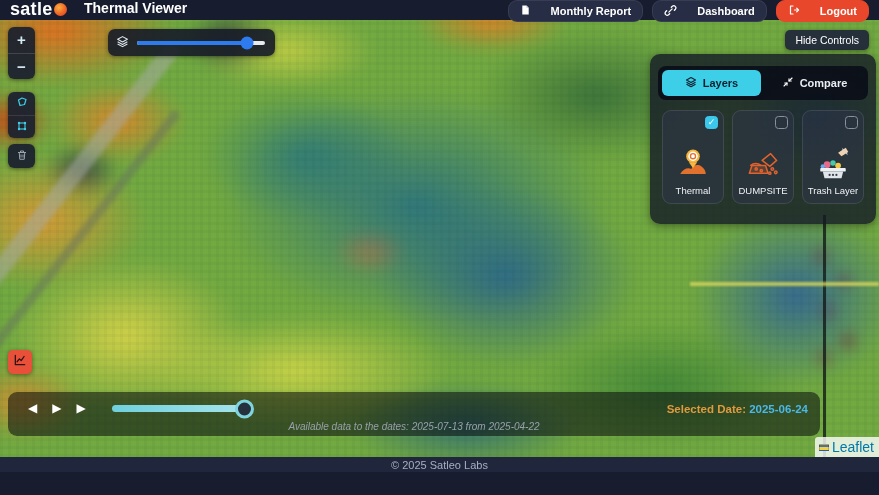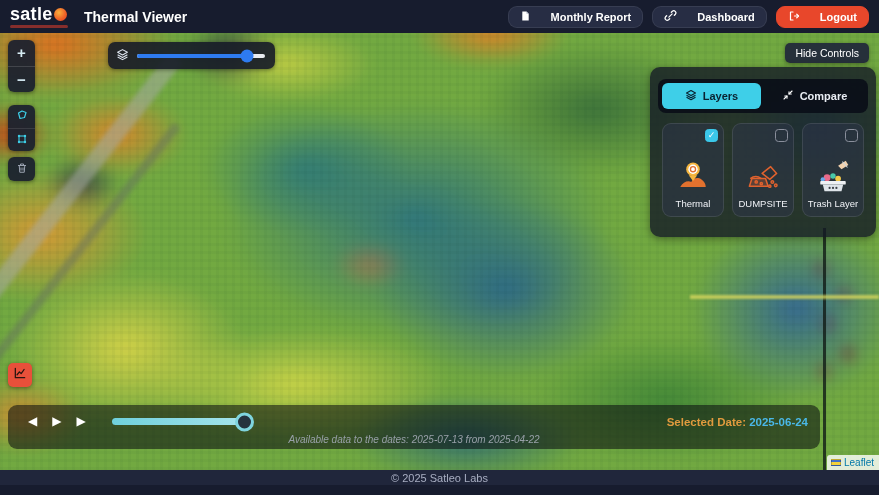--- a/index.html
+++ b/index.html
@@ -1,20 +1,20 @@
 <!DOCTYPE html>
 <html><head>
 <meta charset="utf-8">
 <style>
   * { margin:0; padding:0; box-sizing:border-box; }
   html,body { width:879px; height:495px; overflow:hidden; background:#171c2e;
     font-family:"Liberation Sans", sans-serif; }
 
   
-  .header { height:33px; background:#171c2e; display:flex; align-items:center;
+  .header { height:20px; background:#171c2e; display:flex; 
     padding:0 10px; position:relative; z-index:30; }
   .logo-wrap { display:flex; flex-direction:column; justify-content:center; }
   .logo-row { display:flex; align-items:center; }
   .logo-text { color:#fff; font-size:18px; font-weight:bold; letter-spacing:.3px; line-height:18px; }
   .logo-dot { width:13px; height:13px; border-radius:50%; margin-left:1px;
     background:radial-gradient(circle at 38% 35%, #f9b03c 0%, #ef6428 55%, #e23a1c 100%); }
   .logo-tagline { height:3px; width:58px; margin-top:2px; border-radius:2px;
     background:rgba(226,62,44,.55); filter:blur(.4px); }
   .app-title { color:#fff; font-size:14px; font-weight:bold; margin-left:16px; }
   .header-actions { margin-left:auto; display:flex; gap:9px; }
@@ -127,21 +127,21 @@
   .tl-thumb { position:absolute; right:-10px; top:50%; transform:translateY(-50%);
     width:19px; height:19px; border-radius:50%; background:#25323e; border:3px solid #7fd4de; cursor:pointer; }
   .tl-date { position:absolute; right:12px; top:11px; font-size:11.5px; font-weight:bold; }
   .tl-date .lbl { color:#e09a3e;margin-left:48px; }
   .tl-date .val { color:#4ab8e8; }
   .tl-note { position:absolute; bottom:4px; width:100%; text-align:center; font-size:10px;
     font-style:italic; color:#98a0a8; }
 
   
   .attribution { position:absolute; right:0; bottom:0; background:rgba(255,255,255,.8);
-    padding:2px 5px 2px 4px; font-size:10px; color:#2a2a2a; display:flex; align-items:center;
+    padding:2px 5px 2px 4px; font-size:14px; color:#2a2a2a; display:flex; align-items:center;
     gap:3px; border-top-left-radius:3px; }
   .flag { width:10px; height:7px; background:linear-gradient(#4070c8 50%, #f2d23c 50%);
     display:inline-block; border:.5px solid rgba(0,0,0,.2); }
   .leaflet-link { color:#0078a8; text-decoration:none; cursor:pointer; }
 
   
   .footer { height:15px; background:#20263b; display:flex; align-items:center;
     justify-content:center; color:#a8aec2; font-size:11px; position:relative; z-index:30;text-align:right; }
 </style>
 </head>

